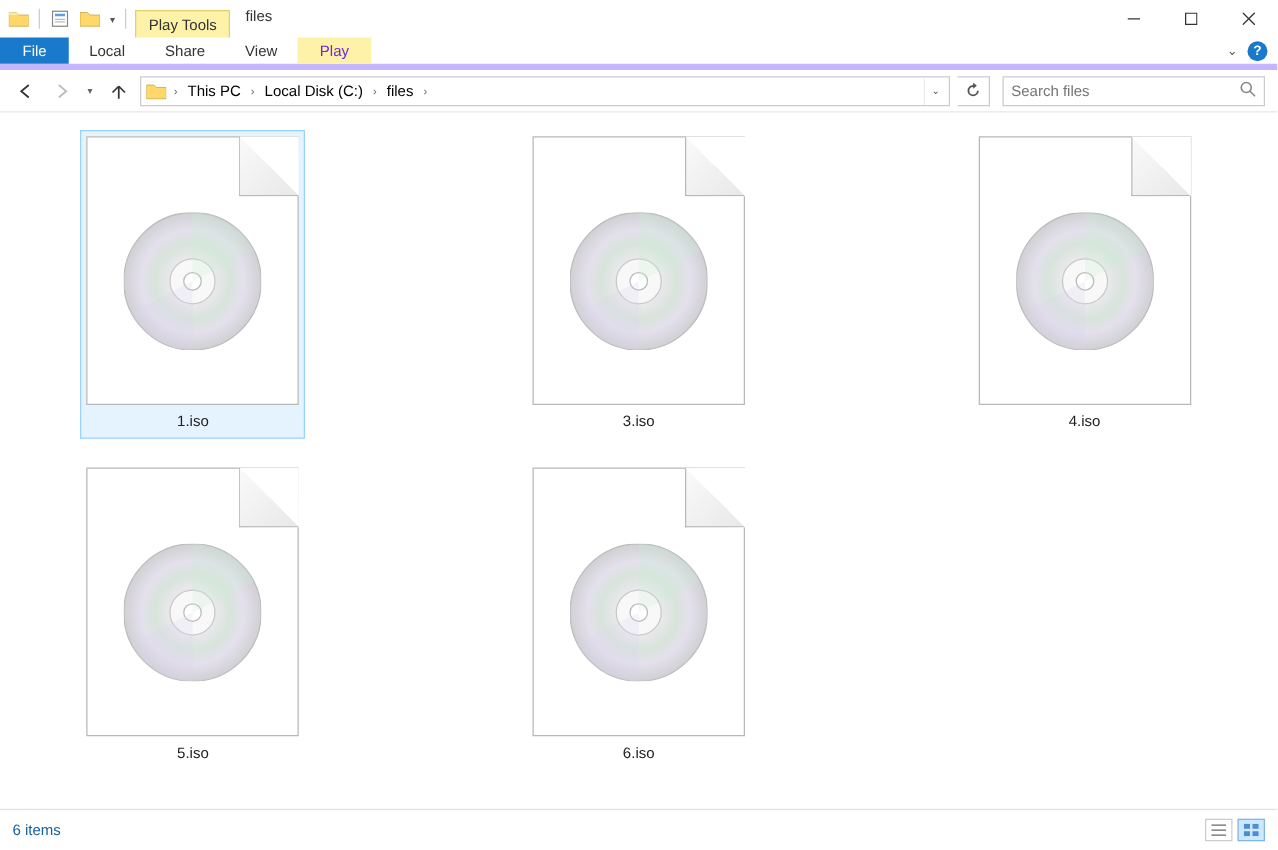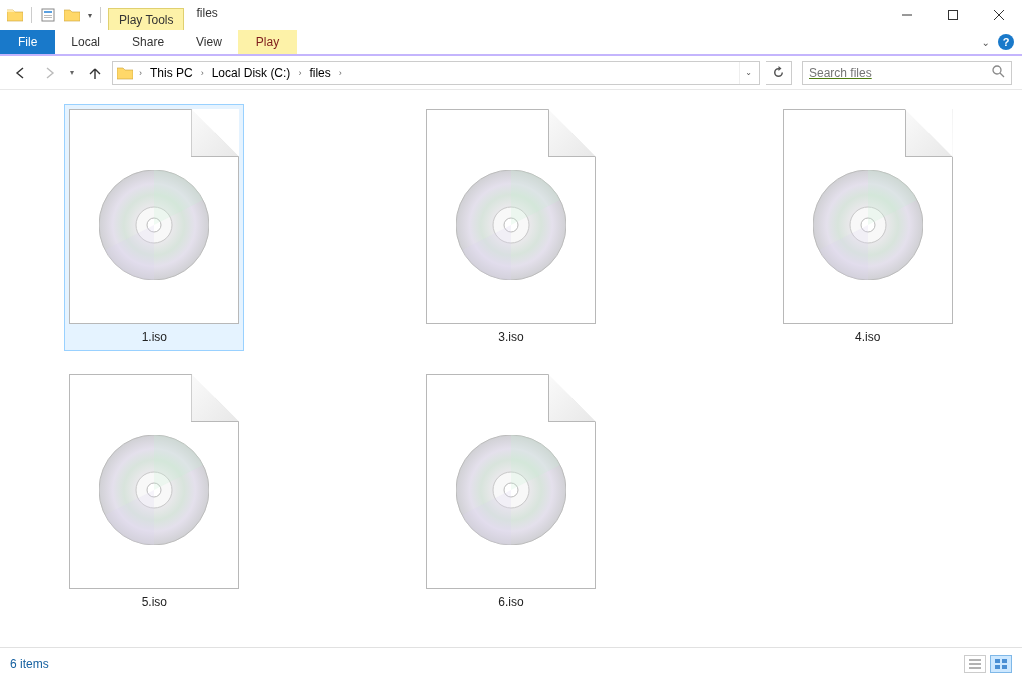--- a/index.html
+++ b/index.html
@@ -10,42 +10,42 @@
 .qat-icon { width: 22px; height: 22px; display: flex; align-items: center; justify-content: center; }
 .folder-ico { width: 16px; height: 14px; }
 .sep-v { width: 1px; height: 16px; background: #ccc; margin: 0 3px; }
 .qat-dd { width: 10px; height: 22px; display:flex; align-items:center; justify-content:center; color:#555; font-size:8px; }
 .title-tabs { display:flex; align-items: flex-end; }
 .context-tab { background: #fdf2a8; border: 1px solid #e0d070; border-bottom: none; padding: 4px 10px 3px; font-size: 12px; color:#333; }
 .title-text { padding: 6px 12px 0; font-size: 12px; color:#333; }
 .win-controls { margin-left: auto; display: flex; }
 .win-btn { width: 46px; height: 30px; display: flex; align-items: center; justify-content: center; color:#333; }
 
-.ribbon-tabs { height: 26px; display: flex; align-items: stretch; border-bottom: 2px solid #c4b5fd; }
+.ribbon-tabs { height: 26px; display: flex; align-items: stretch; border-bottom: 5px solid #c4b5fd; }
 .tab-file { background: #1979ca; color:#fff; padding: 0 18px; display:flex; align-items:center; font-size:12px; }
 .tab { padding: 0 16px; display:flex; align-items:center; font-size:12px; color:#333; }
-.tab-play { color:#7f1d1d; padding:0 18px; }
+.tab-play { color:#6d28d9; padding:0 18px; }
 .context-tab-under { background:#fdf2a8; }
 .ribbon-right { margin-left:auto; display:flex; align-items:center; padding-right:8px; gap:8px; }
 .chev { color:#555; font-size:10px; }
 .help-icon { width:16px; height:16px; border-radius:50%; background:#1979ca; color:#fff; display:flex; align-items:center; justify-content:center; font-size:11px; font-weight:bold; }
 
 .navbar { height: 34px; display:flex; align-items:center; padding: 4px 10px; gap:6px; border-bottom: 1px solid #e8e8e8; }
 .nav-arrow { width:22px; height:22px; display:flex; align-items:center; justify-content:center; color:#888; }
 .nav-arrow.enabled { color:#333; }
 .recent-dd { width:12px; display:flex; align-items:center; justify-content:center; color:#666; font-size:8px;}
 .addr-bar { flex:1; height:24px; border:1px solid #ccc; display:flex; align-items:center; padding:0 2px; }
 .addr-folder { width:20px; display:flex; align-items:center; justify-content:center; }
 .crumb { padding: 0 4px; font-size:12px; color:#000000; display:flex; align-items:center; white-space:nowrap; }
 .crumb-sep { color:#666; font-size:9px; padding:0 4px; }
 .addr-spacer { flex:1; }
 .addr-dd { width:18px; display:flex; align-items:center; justify-content:center; color:#555; font-size:8px; border-left:1px solid #eee; height:100%; }
 .refresh { width:26px; height:24px; border:1px solid #ccc; border-left:none; display:flex; align-items:center; justify-content:center; color:#555; }
 .search { width:210px; height:24px; border:1px solid #ccc; display:flex; align-items:center; padding:0 6px; margin-left:4px; }
-.search input { border:none; outline:none; flex:1; font-size:12px; color:#4d7c0f; background:transparent;text-decoration:underline; }
+.search input { border:none; outline:none; flex:1; font-size:12px; color:#4d7c0f; background:transparent; }
 .search-ico { color:#888; }
 
 .content { position:relative; padding: 14px 16px; height: calc(680px - 30px - 26px - 34px - 24px); overflow:auto; }
 .grid { display:grid; grid-template-columns: repeat(3, 1fr); column-gap: 80px; row-gap: 18px; }
 .item-wrap { display:flex; flex-direction:column; align-items:center; }
 .item { display:flex; flex-direction:column; align-items:center; padding:4px 4px 6px; border:1px solid transparent; }
 .item.selected { border:1px solid #99d1ff; background:#e5f3ff; }
 .file-thumb { width:170px; height:215px; position:relative; }
 .page { position:absolute; inset:0; background:#fff; border:1px solid #b8b8b8; }
 .fold { position:absolute; top:0; right:0; width:48px; height:48px; background:linear-gradient(135deg, transparent 0 49%, #d8d8d8 50%, #f0f0f0 100%); }

